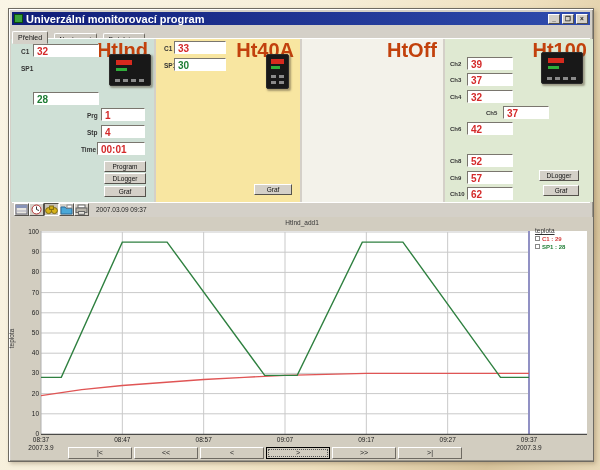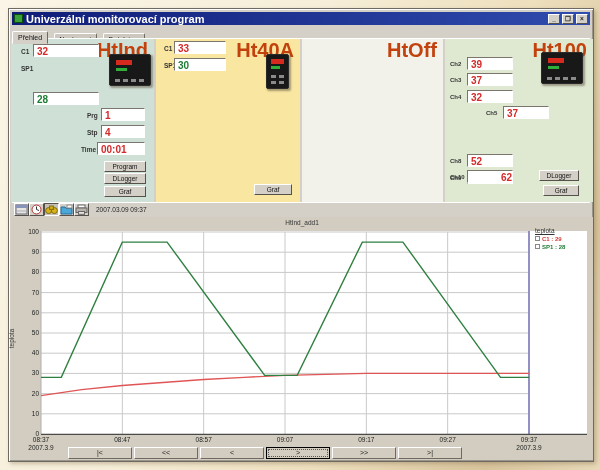--- a/index.html
+++ b/index.html
@@ -173,29 +173,33 @@
           <span class="fbox red chbox">37</span>
         </div>
         <div class="chrow" style="top: 48.6px;">
           <span class="chlabel">Ch4</span>
           <span class="fbox red chbox">32</span>
         </div>
         <div class="chrow" style="top: 64.8px; margin-left: 36px;">
           <span class="chlabel">Ch5</span>
           <span class="fbox red chbox">37</span>
         </div>
+        <div class="chrow" style="top: 81px;">
+          <span class="chlabel">Ch6</span>
+          <span class="fbox red chbox">42</span>
+        </div>
         <div class="chrow" style="top: 113.4px;">
           <span class="chlabel">Ch8</span>
           <span class="fbox red chbox">52</span>
         </div>
         <div class="chrow" style="top: 129.6px;">
           <span class="chlabel">Ch9</span>
           <span class="fbox red chbox">57</span>
         </div>
-        <div class="chrow" style="top: 129px; text-align: right;">
+        <div class="chrow" style="top: 146px;">
           <span class="chlabel">Ch10</span>
           <span class="fbox red chbox">62</span>
         </div>
       </div>
     <div class="device" id="ht100-device">
       <div class="d-red" style="left:6px;top:5px;width:16px;height:5px;"></div>
       <div class="d-grn" style="left:6px;top:13px;width:11px;height:3px;"></div>
       <div class="d-btn" style="left:5px;top:24px;"></div>
       <div class="d-btn" style="left:13px;top:24px;"></div>
       <div class="d-btn" style="left:21px;top:24px;"></div>

